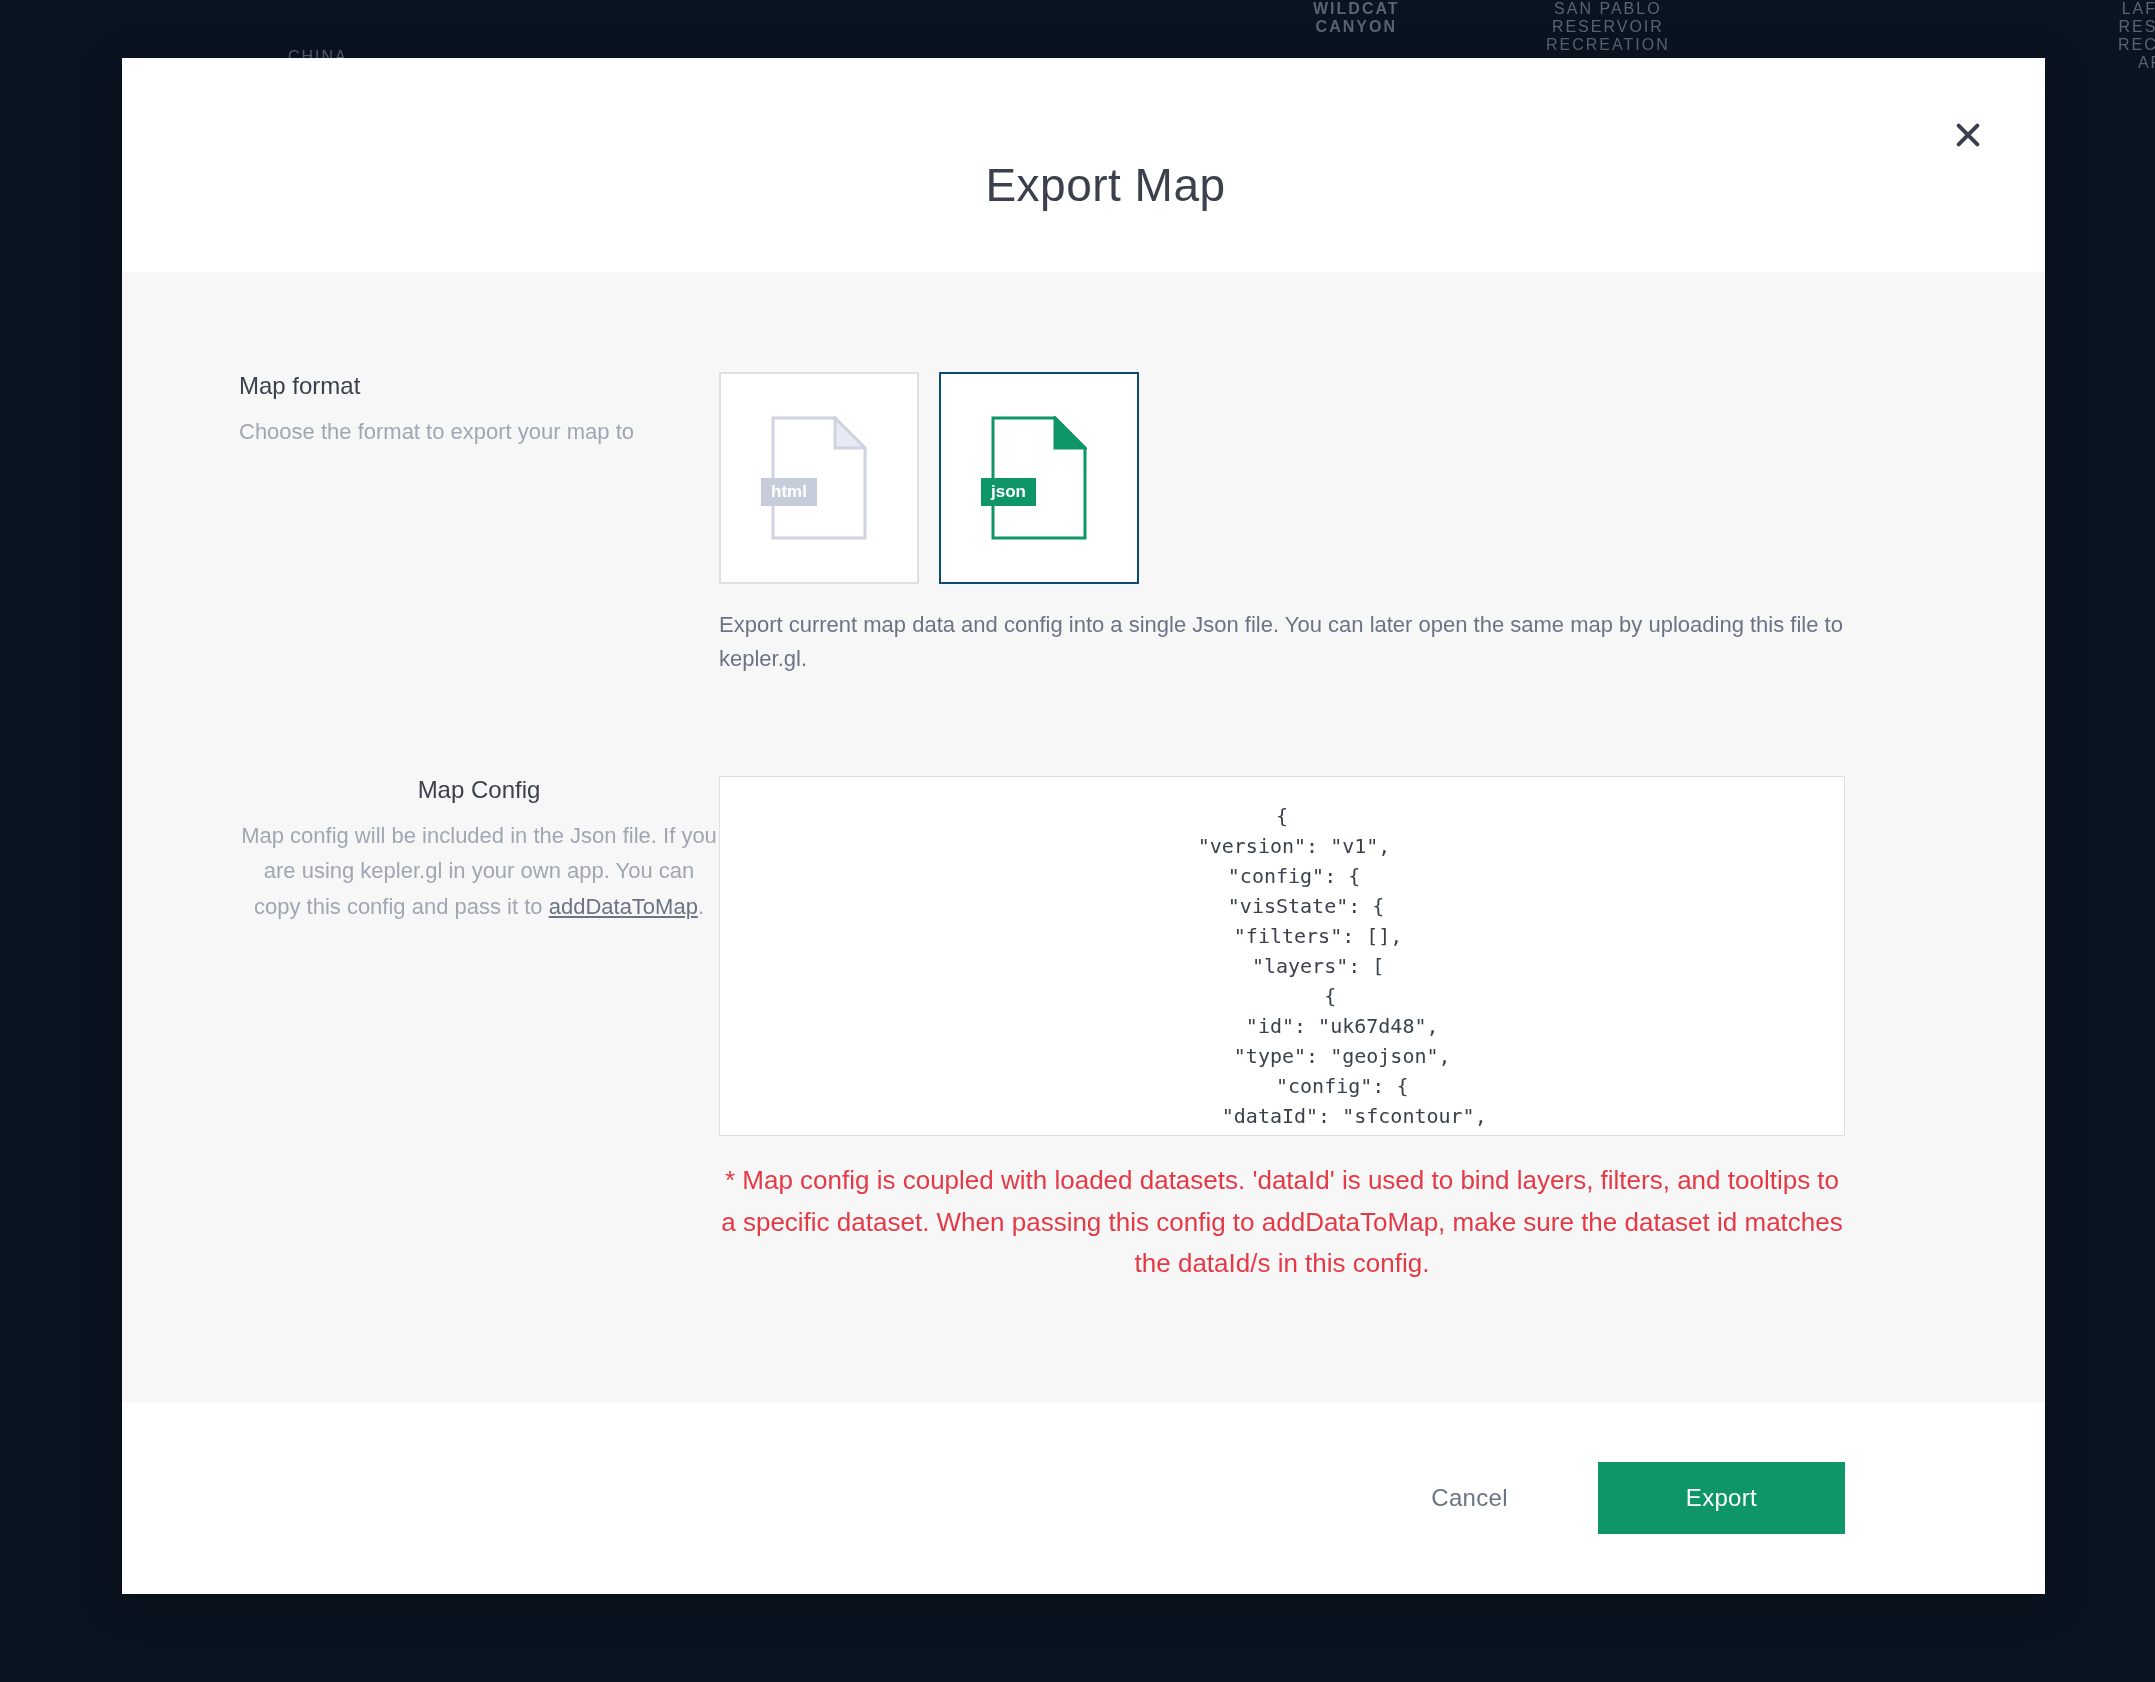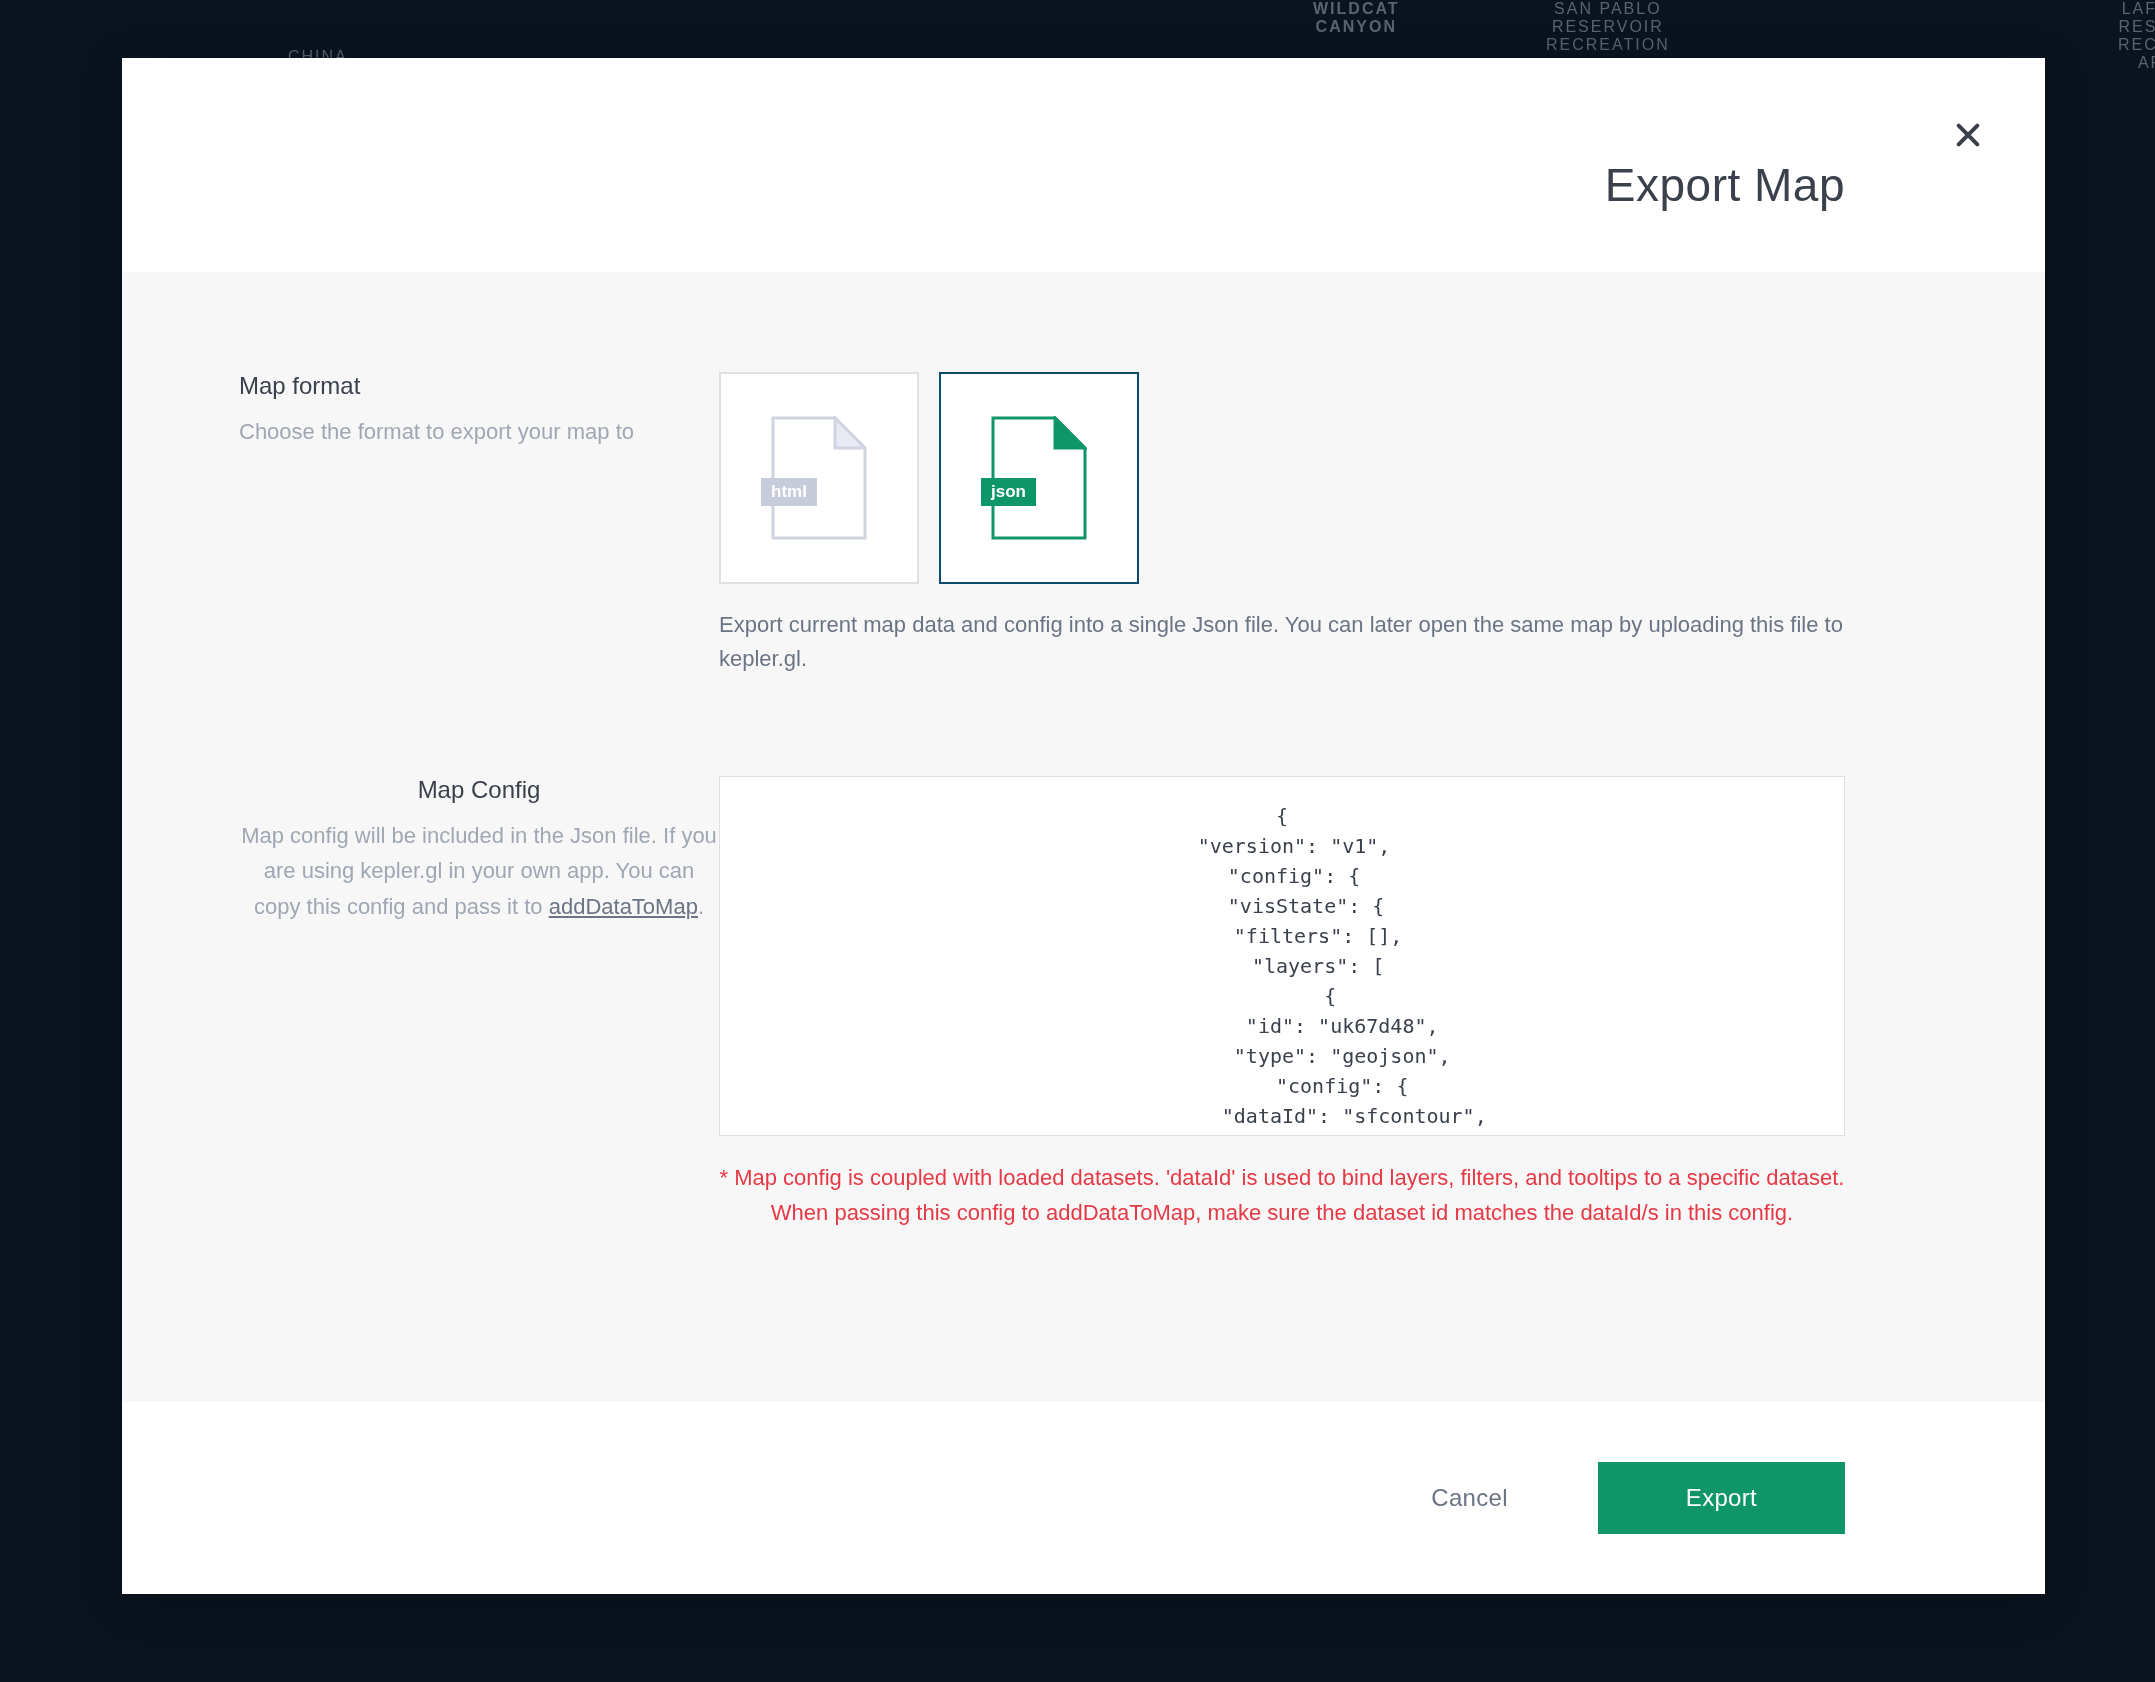--- a/index.html
+++ b/index.html
@@ -37,21 +37,21 @@
       background: #fff;
       display: flex;
       flex-direction: column;
       box-shadow: 0 8px 40px rgba(0,0,0,0.3);
     }
     .modal-header {
       padding: 100px 200px 60px 200px;
       background: #fff;
       display: flex;
       align-items: center;
-      justify-content: flex-end;
+      justify-content: center;
       margin-left: 44px;
     }
     .modal-title {
       font-size: 46px;
       font-weight: 400;
       color: #3a414c;
       letter-spacing: 0.5px;
     }
     .close-btn {
       position: absolute;
@@ -152,21 +152,21 @@
       padding: 24px 26px;
       font-family: Menlo, Monaco, Consolas, monospace;
       font-size: 20px;
       line-height: 1.5;
       color: #3a414c;
       overflow: hidden;
       white-space: pre;
     }
     .disclaimer {
       color: #e63946;
-      font-size: 22px;
+      font-size: 26px;
       line-height: 1.6;
       margin-top: 24px;
     }
     .modal-footer {
       background: #fff;
       padding: 60px 200px;
       display: flex;
       justify-content: flex-end;
       align-items: center;
       gap: 30px;

